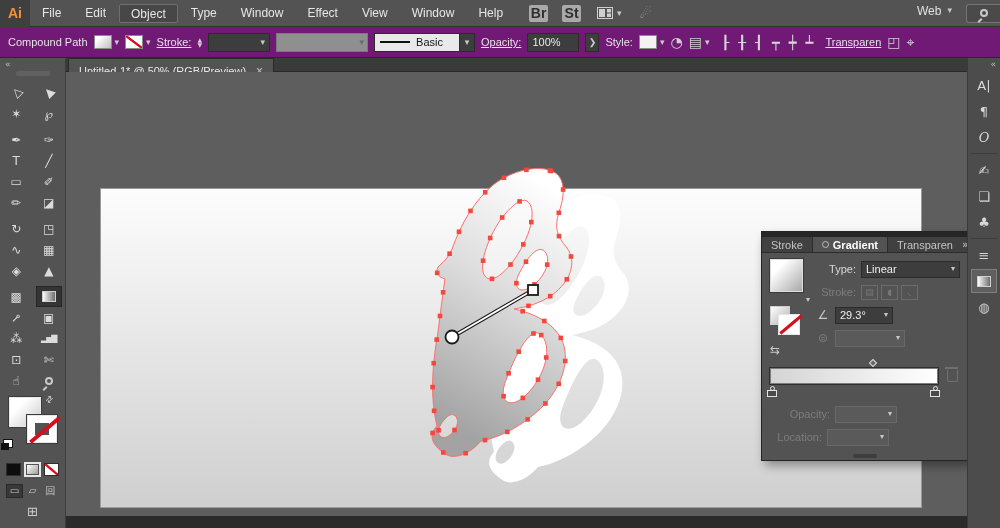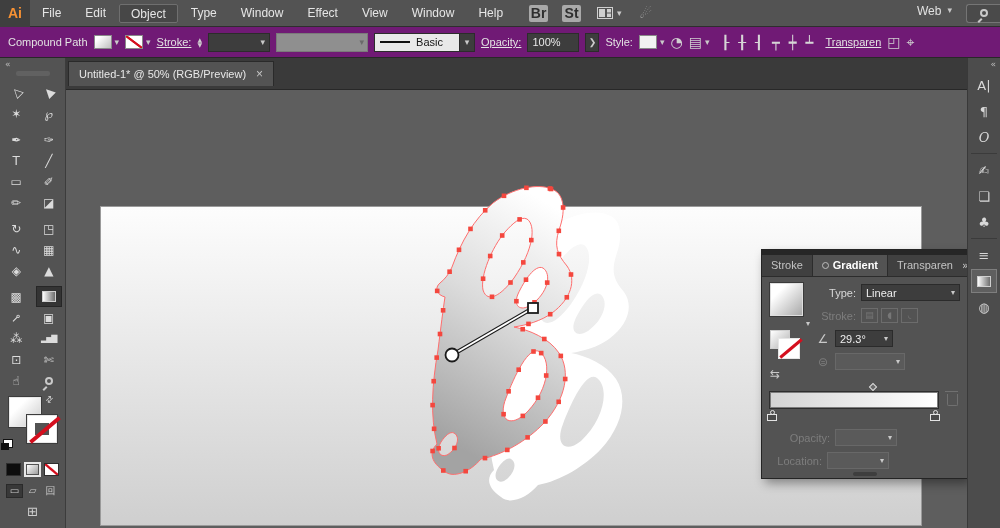--- a/index.html
+++ b/index.html
@@ -78,35 +78,35 @@
   .stb.color{background:#0d0d0d;}
   .stb.grad{background:linear-gradient(135deg,#fff,#9e9e9e);outline:2px solid #e8e8e8;outline-offset:-1px;border:2px solid #535353;box-shadow:0 0 0 1px #2e2e2e;}
   .stb.none{background:linear-gradient(to top right,#fff 40%,#d40f1e 46%,#d40f1e 54%,#fff 60%);}
   .drawmodes{display:flex;justify-content:center;gap:1px;margin-top:8px;}
   .dmode{width:17px;height:14px;display:flex;align-items:center;justify-content:center;color:#c9c9c9;font-size:10px;}
   .dmode.sel{background:#383838;border:1px solid #2a2a2a;}
   .screenmode{display:flex;justify-content:center;margin-top:7px;color:#cfcfcf;font-size:13px;}
 
   
   .canvas-col{width:901px;display:flex;flex-direction:column;position:relative;}
-  .tabstrip{height:32px;background:#3a3a3a;border-bottom:1px solid #282828;display:flex;align-items:center;}
+  .tabstrip{height:14px;background:#3a3a3a;border-bottom:1px solid #282828;display:flex;align-items:flex-start;}
   .doctab{height:25px;background:#535353;border:1px solid #2a2a2a;border-bottom:none;margin-left:2px;
     display:flex;align-items:center;gap:10px;padding:0 10px;color:#e8e8e8;}
   .doctab .close{color:#c4c4c4;font-size:12px;}
   .canvas{height:444px;background:#5e5e5e;position:relative;overflow:hidden;}
   .artboard{position:absolute;left:34px;top:116px;width:822px;height:320px;
     background:linear-gradient(#fdfdfd,#cfcfcf);border:1px solid #9a9a9a;}
   svg.art{position:absolute;left:0;top:0;pointer-events:none;}
 
   
   .gpanel{position:absolute;left:696px;top:160px;width:206px;height:228px;background:#535353;
     box-shadow:0 0 0 1px #242424,3px 5px 10px rgba(0,0,0,.4);}
   .gpanel::after{content:"";position:absolute;left:91px;bottom:2px;width:24px;height:4px;background:#3e3e3e;border-radius:2px;}
   .ptitle{height:5px;background:#262626;}
-  .ptabs{height:22px;background:#404040;display:flex;align-items:stretch;border-bottom:1px solid #2c2c2c;text-align:right;}
+  .ptabs{height:16px;background:#404040;display:flex;align-items:stretch;border-bottom:1px solid #2c2c2c;text-align:right;}
   .ptab{padding:0 9px;display:flex;align-items:center;gap:4px;color:#c3c3c3;}
   .ptab.active{background:#535353;border-left:1px solid #2c2c2c;border-right:1px solid #2c2c2c;color:#fff;font-weight:bold;}
   .ptab .cyc{width:7px;height:7px;border:1px solid #bdbdbd;border-radius:50%;display:inline-block;}
   .ptabs .right{margin-left:auto;display:flex;align-items:center;gap:7px;padding-right:7px;color:#cfcfcf;}
   .pbody{padding:6px 8px 0 8px;display:flex;gap:8px;}
   .pleft{width:38px;}
   .gswatch{width:33px;height:33px;background:linear-gradient(135deg,#ffffff 25%,#a9a9a9);border:1px solid #dedede;outline:1px solid #3a3a3a;}
   .gsw-caret{color:#c9c9c9;font-size:8px;margin-left:36px;}
   .pproxy{position:relative;width:34px;height:32px;margin-top:2px;}
   .pproxy .pf{position:absolute;left:0;top:0;width:20px;height:19px;background:linear-gradient(135deg,#fff,#b3b3b3);border:1px solid #cfcfcf;}

